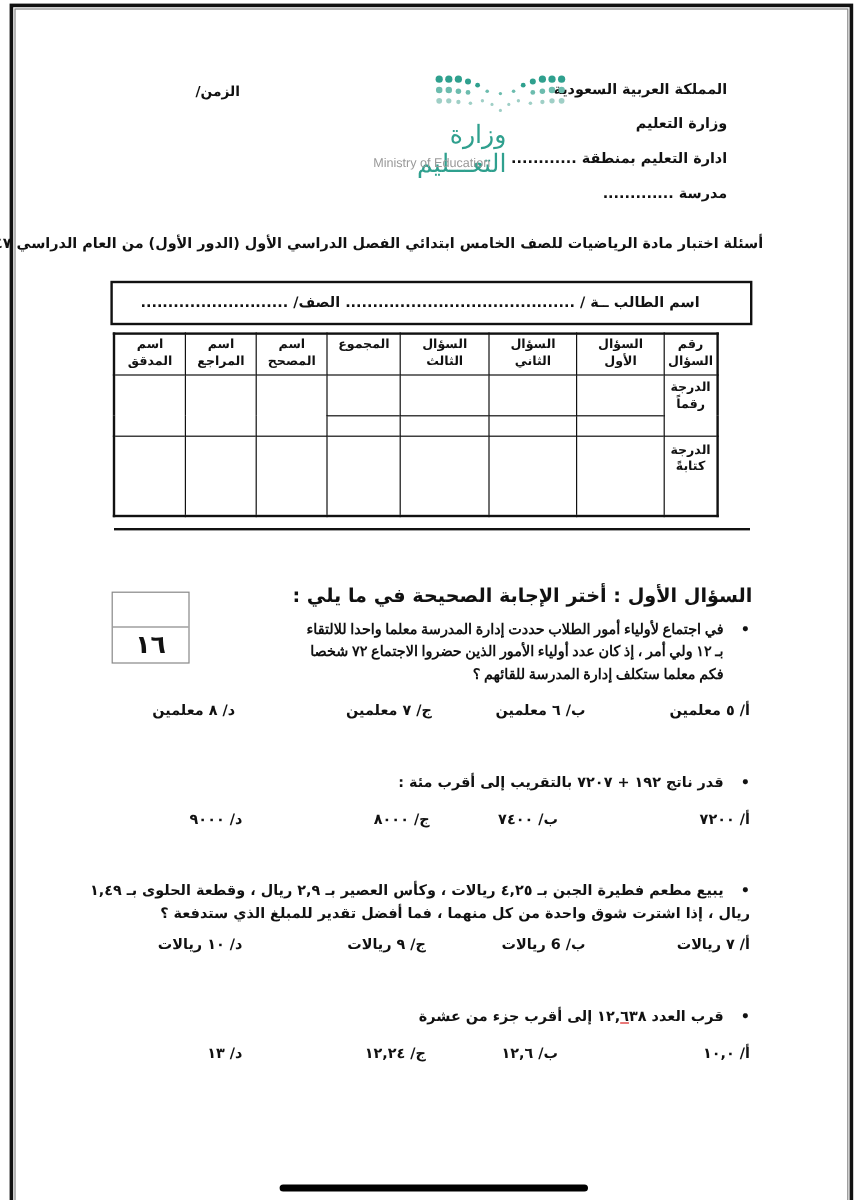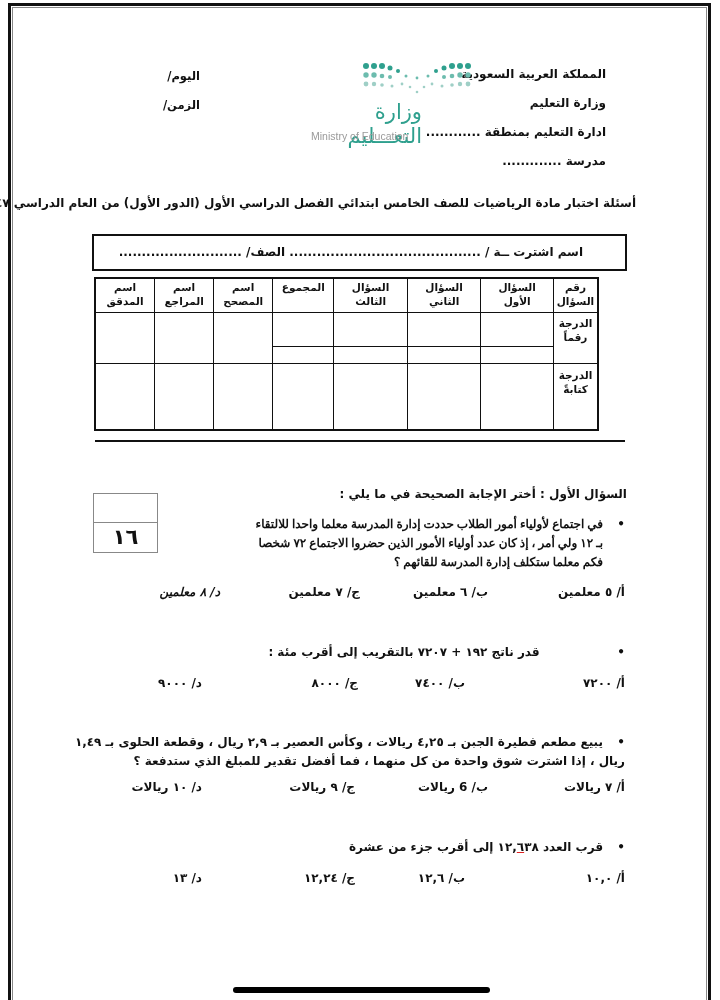--- a/index.html
+++ b/index.html
@@ -20,21 +20,21 @@
   .logo-en { position:absolute; left:1px; top:68px; font-size:10.5px; color:#9a9a9a;
              font-family:"Liberation Sans", sans-serif; }
   .exam-title { top:196px; right:84px; font-size:12px; font-weight:bold; white-space:nowrap; }
   .name-box { left:92px; top:234px; width:535px; height:37px; border:2px solid #111; box-sizing:border-box; }
   .name-box span { position:absolute; right:42px; top:9px; font-size:12px; font-weight:bold; white-space:nowrap; }
   table.grades { position:absolute; left:94px; top:277px; width:505px; border-collapse:collapse;
                  border:2px solid #111; direction:rtl; }
   table.grades td { border:1.5px solid #111; font-size:10.5px; font-weight:bold; text-align:center;
                     vertical-align:top; padding:1px 2px; line-height:14px; }
   .sep-line { left:95px; top:440px; width:530px; height:0; border-top:2px solid #111; }
-  .q-head { right:93px; top:487px; font-size:12px; font-weight:bold; white-space:nowrap; }
+  .q-head { right:93px; top:487px; font-size:16px; font-weight:bold; white-space:nowrap; }
   .score-box { left:93px; top:493px; width:65px; height:60px; border:1.5px solid #888; box-sizing:border-box; }
   .score-box .top { height:28px; border-bottom:1.5px solid #888; }
   .score-box .val { text-align:center; font-size:21px; font-weight:bold; line-height:28px; }
   .bullet { font-size:12px; font-weight:bold; line-height:19px; }
   .bullet-dot { position:absolute; right:0; top:0; }
   .opt { font-size:12px; font-weight:bold; white-space:nowrap; }
   .home-bar { left:233px; top:987px; width:257px; height:6px; border-radius:3px; background:#000; }
   .red-underline { text-decoration:underline; text-decoration-color:#d22; }
 </style>
 </head>
@@ -44,21 +44,20 @@
 <div class="frame-inner"></div>
 
 <div class="abs rtl hdr-right">
   <div>المملكة العربية السعودية</div>
   <div>وزارة التعليم</div>
   <div>ادارة التعليم بمنطقة ............</div>
   <div>مدرسة .............</div>
 </div>
 
 <div class="abs rtl hdr-left" style="width:120px;">
-  <div>اليوم/</div>
   <div>الزمن/</div>
 </div>
 
 <div class="abs logo">
   <svg class="logo-dots" width="110" height="34" viewBox="0 0 110 34">
     <g fill="#2fa08e">
       <circle cx="4" cy="4" r="3"></circle>
         <circle cx="12" cy="4" r="3"></circle>
         <circle cx="20" cy="4" r="3"></circle>
         <circle cx="28" cy="6" r="2.5"></circle>
@@ -98,21 +97,21 @@
         <circle cx="106" cy="22" r="2.4"></circle>
     </g>
   </svg>
   <div class="logo-ar">وزارة التعـــليم</div>
   <div class="logo-en">Ministry of Education</div>
 </div>
 
 <div class="abs rtl exam-title">أسئلة اختبار مادة الرياضيات للصف الخامس ابتدائي الفصل الدراسي الأول (الدور الأول) من العام الدراسي ١٤٤٧هـ</div>
 
 <div class="abs name-box">
-  <span class="rtl">اسم اشترت ــة / ..........................................   الصف/ ...........................</span>
+  <span class="rtl">اسم الطالب ــة / ..........................................   الصف/ ...........................</span>
 </div>
 
 <table class="grades">
   <tbody>
       <tr style="height:34px;">
     <td style="width:36px;">رقم السؤال</td>
     <td style="width:65px;">السؤال الأول</td>
     <td style="width:66px;">السؤال الثاني</td>
     <td style="width:66px;">السؤال الثالث</td>
     <td style="width:54px;">المجموع</td>
@@ -162,26 +161,26 @@
   <span class="bullet-dot">•</span>
   <div style="margin-right:22px;font-family:Liberation Serif, serif;">
     <div style="white-space:nowrap;">في اجتماع لأولياء أمور الطلاب حددت إدارة المدرسة معلما واحدا للالتقاء</div>
     <div style="white-space:nowrap;">بـ ١٢ ولي أمر ، إذ كان عدد أولياء الأمور الذين حضروا الاجتماع ٧٢ شخصا</div>
     <div style="white-space:nowrap;">فكم معلما ستكلف إدارة المدرسة للقائهم ؟</div>
   </div>
 </div>
 <div class="abs rtl opt" style="right:95px; top:585px;">أ/ ٥ معلمين</div>
 <div class="abs rtl opt" style="right:232px; top:585px;">ب/ ٦ معلمين</div>
 <div class="abs rtl opt" style="right:360px; top:585px;">ج/ ٧ معلمين</div>
-<div class="abs rtl opt" style="right:500px; top:585px;font-style:italic;">د/ ٨ معلمين</div>
+<div class="abs rtl opt" style="right:524px; top:585px;">د/ ٨ معلمين</div>
 
 <div class="abs rtl bullet" style="right:95px; top:643px; width:420px;">
   <span class="bullet-dot">•</span>
   <div style="margin-right:22px;">
-    <div style="white-space:nowrap;text-align:center;">قدر ناتج ١٩٢ + ٧٢٠٧ بالتقريب إلى أقرب مئة :</div>
+    <div style="white-space:nowrap;">قدر ناتج ١٩٢ + ٧٢٠٧ بالتقريب إلى أقرب مئة :</div>
   </div>
 </div>
 <div class="abs rtl opt" style="right:95px; top:676px;">أ/ ٧٢٠٠</div>
 <div class="abs rtl opt" style="right:255px; top:676px;">ب/ ٧٤٠٠</div>
 <div class="abs rtl opt" style="right:362px; top:676px;">ج/ ٨٠٠٠</div>
 <div class="abs rtl opt" style="right:518px; top:676px;">د/ ٩٠٠٠</div>
 
 <div class="abs rtl bullet" style="right:95px; top:733px; width:520px;">
   <span class="bullet-dot">•</span>
   <div style="margin-right:22px;">

